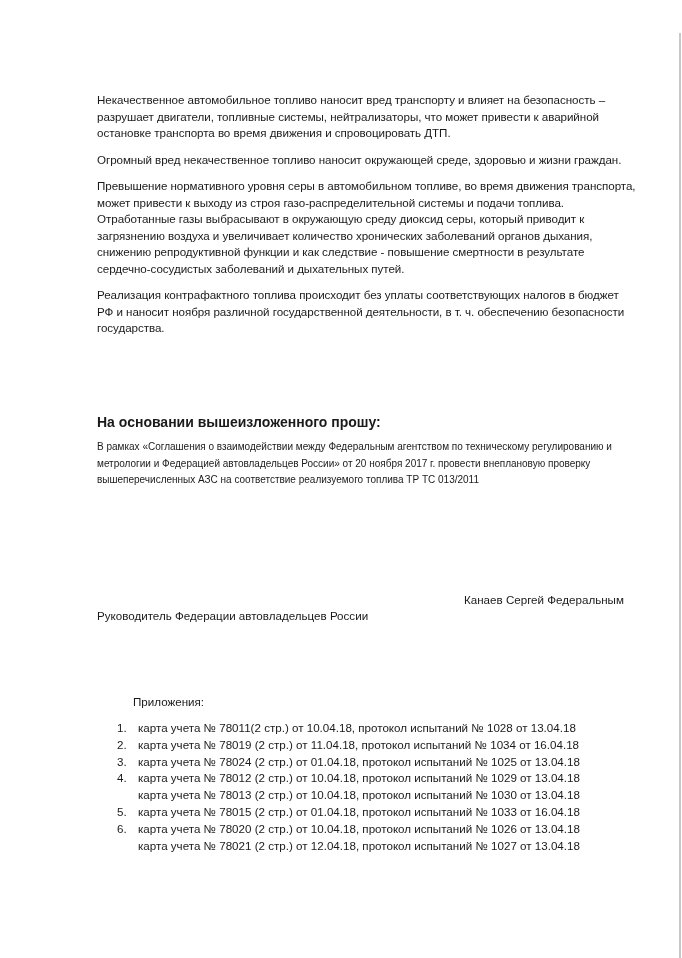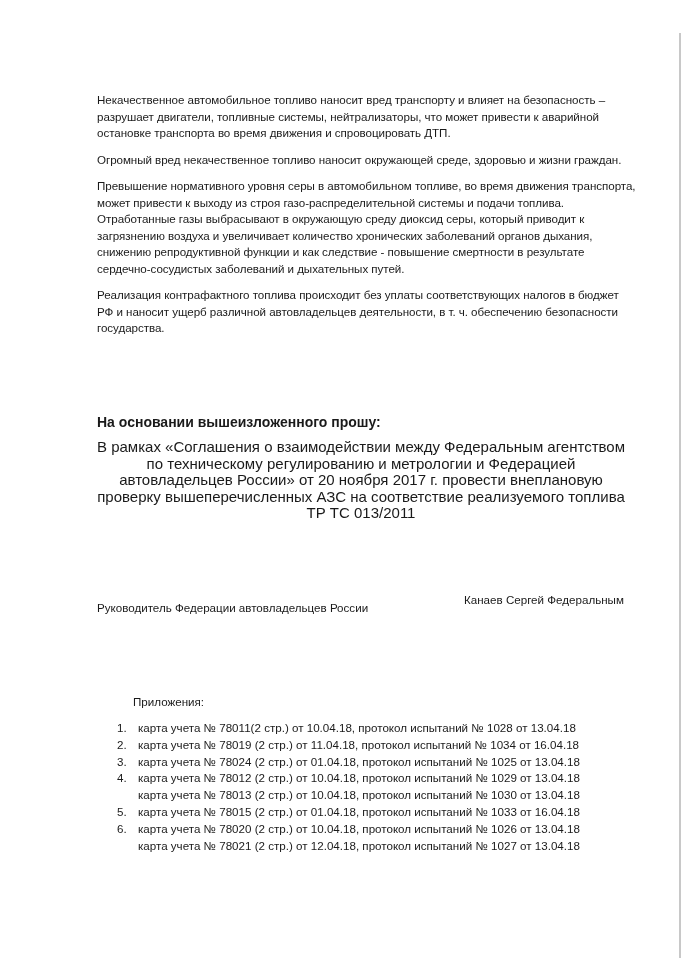--- a/index.html
+++ b/index.html
@@ -39,36 +39,35 @@
   .heading {
     position: absolute;
     left: 97px;
     top: 381px;
     font-size: 14px;
     font-weight: bold;
     line-height: 16.5px;
   }
   .request {
     position: absolute;
-    left: 91px;
+    left: 97px;
     top: 406px;
     width: 540px;
-    font-size: 15px;
+    font-size: 10px;
     line-height: 16.5px;
-    text-align: center;
   }
   .signature {
     position: absolute;
     left: 97px;
     top: 559px;
     width: 530px;
     font-size: 11.6px;
     line-height: 16.5px;
   }
-  .sig-role { position: absolute; left: 0; top: 8px; white-space: nowrap; }
+  .sig-role { position: absolute; left: 0; top: 16px; white-space: nowrap; }
   .sig-name { position: absolute; left: 367px; top: 0; white-space: nowrap; }
   .attachments-title {
     position: absolute;
     left: 97px;
     top: 661px;
     font-size: 11.6px;
     line-height: 16.5px;
     padding-left: 36px;
   }
   .attachments {
@@ -96,21 +95,21 @@
 </style>
 </head>
 <body>
 
 <div class="page">
 
   <div class="content">
     <p>Некачественное автомобильное топливо наносит вред транспорту и влияет на безопасность – разрушает двигатели, топливные системы, нейтрализаторы, что может привести к аварийной остановке транспорта во время движения и спровоцировать ДТП.</p>
     <p>Огромный вред некачественное топливо наносит окружающей среде, здоровью и жизни граждан.</p>
     <p>Превышение нормативного уровня серы в автомобильном топливе, во время движения транспорта, может привести к выходу из строя газо-распределительной системы и подачи топлива. Отработанные газы выбрасывают в окружающую среду диоксид серы, который приводит к загрязнению воздуха и увеличивает количество хронических заболеваний органов дыхания, снижению репродуктивной функции и как следствие - повышение смертности в результате сердечно-сосудистых заболеваний и дыхательных путей.</p>
-    <p>Реализация контрафактного топлива происходит без уплаты соответствующих налогов в бюджет РФ и наносит ущерб различной автовладельцев деятельности, в т. ч. обеспечению безопасности государства.</p>
+    <p>Реализация контрафактного топлива происходит без уплаты соответствующих налогов в бюджет РФ и наносит ноября различной государственной деятельности, в т. ч. обеспечению безопасности государства.</p>
   </div>
 
   <div class="heading">На основании вышеизложенного прошу:</div>
 
   <div class="request">В рамках «Соглашения о взаимодействии между Федеральным агентством по техническому регулированию и метрологии и Федерацией автовладельцев России» от 20 ноября 2017 г. провести внеплановую проверку вышеперечисленных АЗС на соответствие реализуемого топлива ТР ТС 013/2011</div>
 
   <div class="signature">
     <span class="sig-role">Руководитель Федерации автовладельцев России</span>
     <span class="sig-name">Канаев Сергей Федеральным</span>
   </div>

